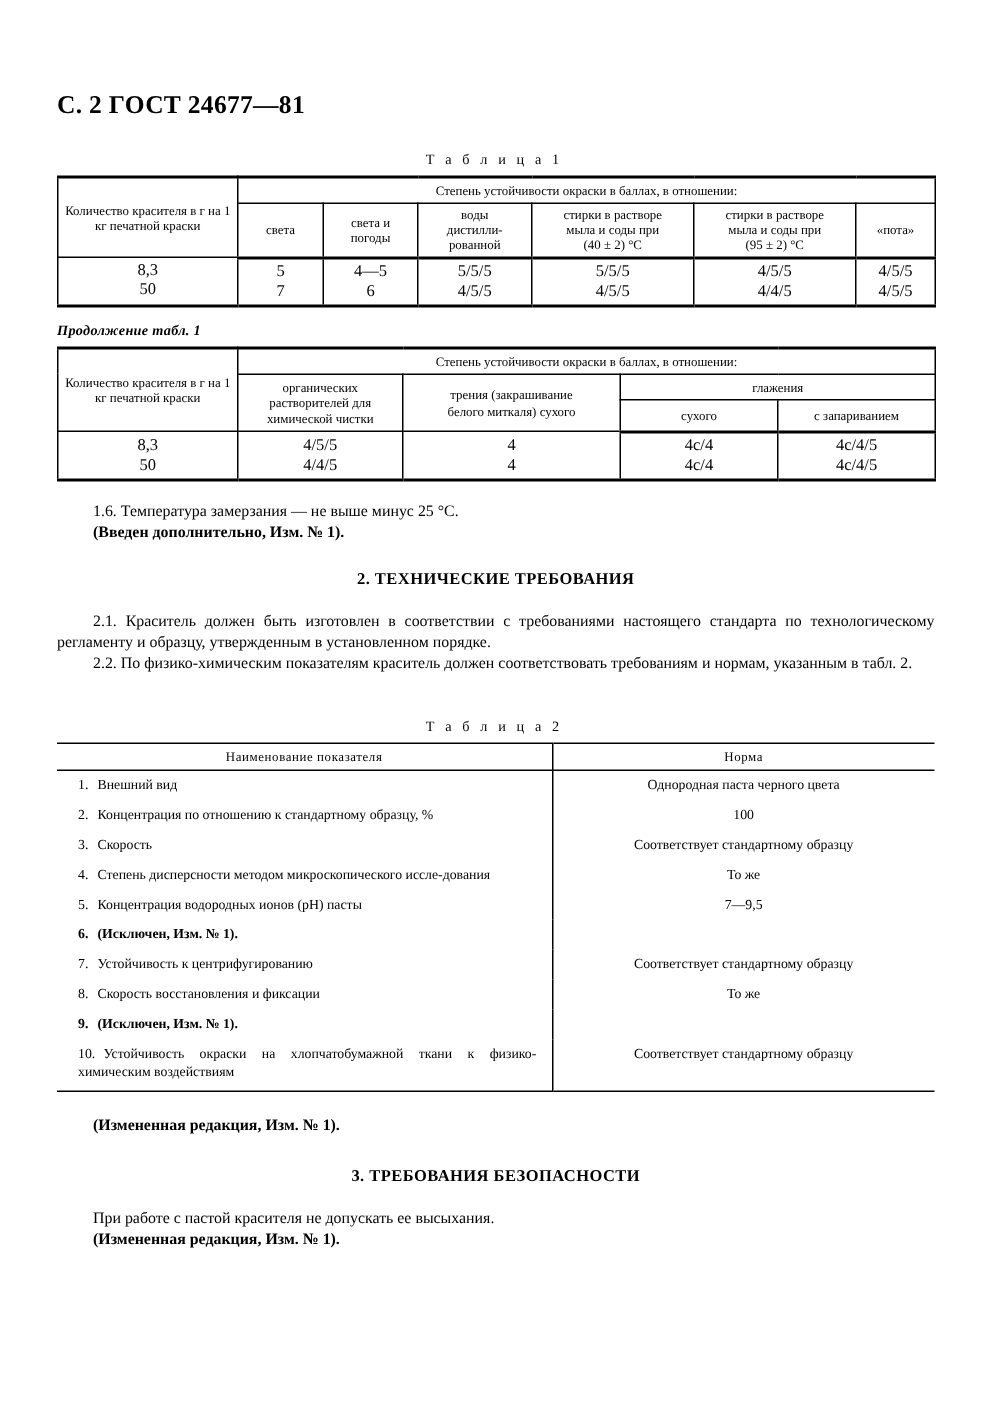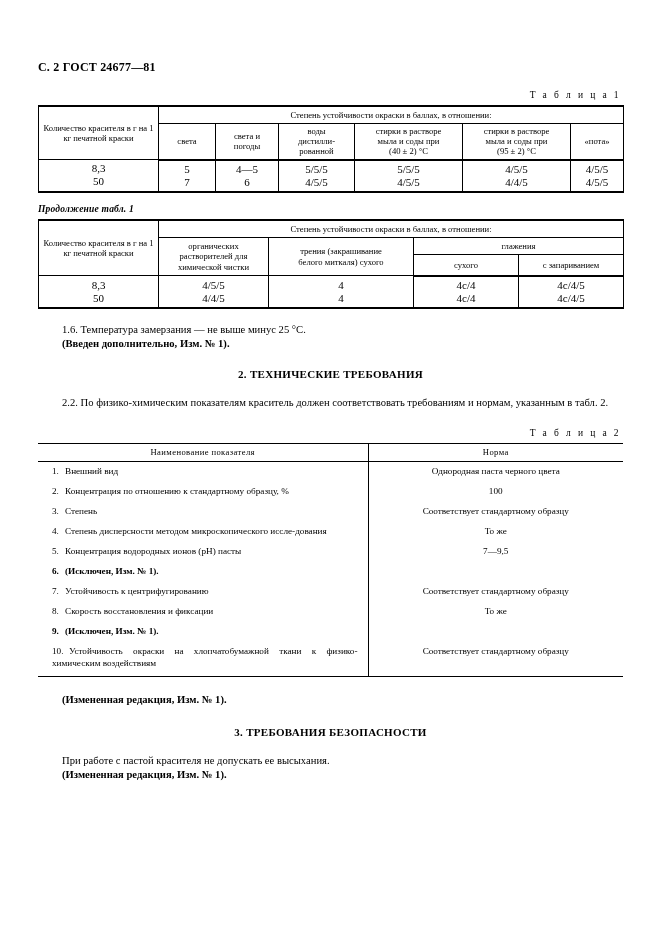--- a/index.html
+++ b/index.html
@@ -20,39 +20,39 @@
     position: absolute;
     inset: 0;
     padding: 0;
   }
 
   
   .page-head {
     position: absolute;
     top: 60px;
     left: 38px;
-    font-size: 12px;
+    font-size: 17px;
     font-weight: bold;
     letter-spacing: 0.2px;
     white-space: nowrap;
   }
 
   
   .content {
     position: absolute;
     top: 86px;
     left: 38px;
     width: 585px;
   }
 
   .table-caption {
-    text-align: right;
+    text-align: center;
     font-size: 9.5px;
     letter-spacing: 2.4px;
-    margin: 4px 0 5px 0;
+    margin: 16px 0 5px 0;
     padding-right: 2px;
   }
   .table-caption-cont {
     text-align: left;
     font-size: 9.5px;
     font-style: italic;
     font-weight: bold;
     letter-spacing: 0.2px;
     margin: 11px 0 5px 0;
     padding-right: 2px;
@@ -292,20 +292,21 @@
     </table>
 
     <div class="sp-14"></div>
     <p class="para indent">1.6.  Температура замерзания — не выше минус 25 °С.</p>
     <p class="para bold indent">(Введен дополнительно, Изм. № 1).</p>
 
     <div class="sp-18"></div>
     <p class="section-title">2.  ТЕХНИЧЕСКИЕ ТРЕБОВАНИЯ</p>
 
     <div class="sp-16"></div>
+    <p class="para indent">2.1.  Краситель должен быть изготовлен в соответствии с требованиями настоящего стандарта по технологическому регламенту и образцу, утвержденным в установленном порядке.</p>
     <p class="para indent">2.2.  По физико-химическим показателям краситель должен соответствовать требованиям и нормам, указанным в табл. 2.</p>
 
     <div class="sp-14"></div>
     <div class="table-caption">Т а б л и ц а 2</div>
 
     <table class="t2">
       <colgroup>
         <col style="width:330px">
         <col style="width:255px">
       </colgroup>
@@ -318,21 +319,21 @@
       <tbody>
         <tr>
           <td class="name"><span class="ind">1.</span><span>Внешний вид</span></td>
           <td class="norm">Однородная паста черного цвета</td>
         </tr>
         <tr>
           <td class="name"><span class="ind">2.</span><span>Концентрация по отношению к стандартному образцу, %</span></td>
           <td class="norm">100</td>
         </tr>
         <tr>
-          <td class="name"><span class="ind">3.</span><span>Степень</span></td>
+          <td class="name"><span class="ind">3.</span><span>Скорость</span></td>
           <td class="norm">Соответствует стандартному образцу</td>
         </tr>
         <tr>
           <td class="name"><span class="ind">4.</span><span>Степень дисперсности методом микроскопического иссле-дования</span></td>
           <td class="norm">То же</td>
         </tr>
         <tr>
           <td class="name"><span class="ind">5.</span><span>Концентрация водородных ионов (рН) пасты</span></td>
           <td class="norm">7—9,5</td>
         </tr>

